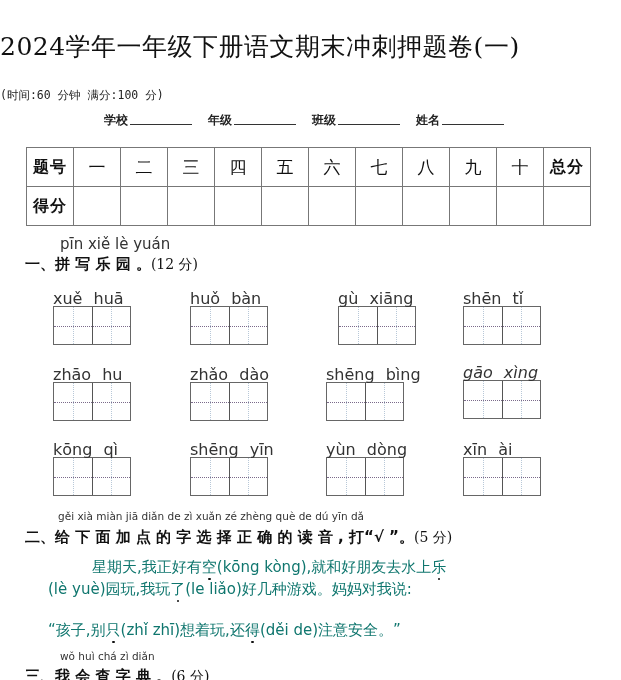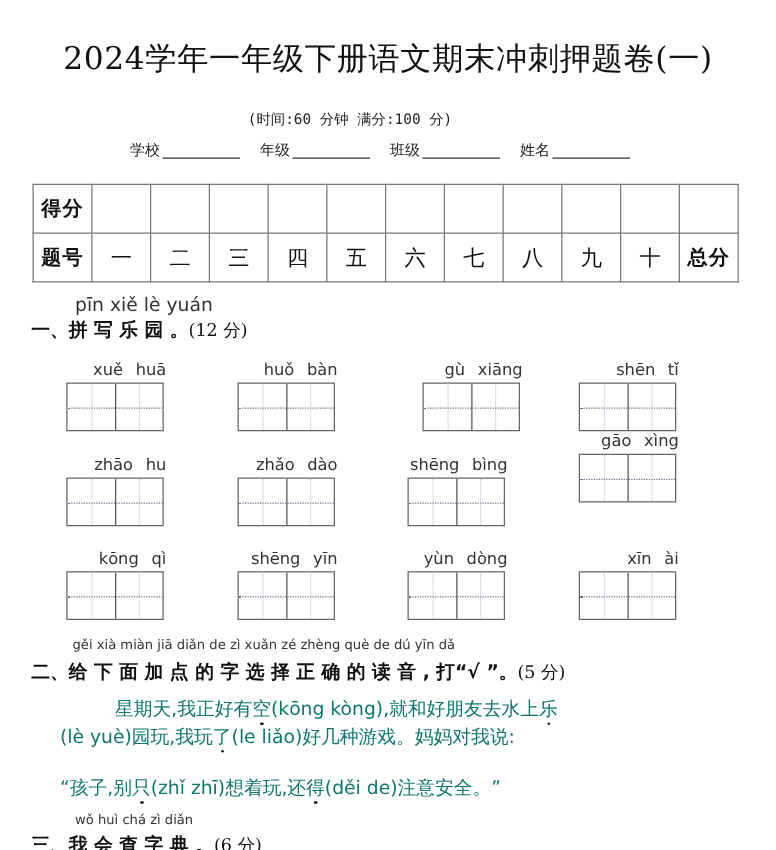--- a/index.html
+++ b/index.html
@@ -1,30 +1,30 @@
 <!DOCTYPE html>
 <html><head>
 <meta charset="utf-8">
 <style>
   html, body { margin:0; padding:0; background:#ffffff; }
   body { width:621px; height:680px; overflow:hidden; position:relative; font-family:"DejaVu Serif", serif; color:#111; }
   .abs { position:absolute; }
-  .title { left:0; width:621px; top:30px; text-align:center; font-size:25px; font-family:"DejaVu Serif","Liberation Serif",serif; letter-spacing:0.5px; white-space:nowrap; }
-  .subtitle { left:0; width:560px; top:88px; text-align:center; font-size:11.5px; font-family:"DejaVu Sans Mono", monospace; color:#222; }
+  .title { left:0; width:621px; top:30px; text-align:left; font-size:25px; font-family:"DejaVu Serif","Liberation Serif",serif; letter-spacing:0.5px; white-space:nowrap; }
+  .subtitle { left:0; width:560px; top:88px; text-align:left; font-size:11.5px; font-family:"DejaVu Sans Mono", monospace; color:#222; }
   .infoline { top:112px; left:104px; font-size:12px; font-family:"DejaVu Sans Mono", monospace; display:flex; gap:16px; color:#222; }
-  .infoline .fld { display:flex; align-items:center; }
+  .infoline .fld { display:flex; align-items:flex-start;font-weight:bold; }
   .infoline .blank { display:inline-block; width:62px; border-bottom:1px solid #333; height:12px; margin-left:2px; }
   table.score { position:absolute; left:26px; top:147px; border-collapse:collapse; font-family:"DejaVu Sans", sans-serif; }
   table.score td { border:1.5px solid #777; width:46px; height:38px; text-align:center; font-size:17px; padding:0; }
   table.score td.hdr { font-weight:bold; font-size:16px; letter-spacing:1px; width:46px; }
   .pinyin { font-family:"DejaVu Sans", sans-serif; font-size:15px; color:#333; white-space:nowrap; }
   .section-h { font-family:"DejaVu Sans", sans-serif; font-weight:bold; font-size:15px; white-space:nowrap; }
   .section-h .pts { font-weight:normal; font-family:"DejaVu Serif", serif; font-size:14px; }
   .group { position:absolute; width:80px; }
-  .group .py { font-family:"DejaVu Sans", sans-serif; font-size:13px; color:#333; text-align:right; height:17px; white-space:nowrap; word-spacing:6px; }
+  .group .py { font-family:"DejaVu Sans", sans-serif; font-size:16px; color:#333; text-align:left; height:17px; white-space:nowrap; word-spacing:6px; }
   .boxes { display:flex; border:1.5px solid #666; width:76px; height:37px; }
   .cell { flex:1; position:relative; }
   .cell + .cell { border-left:1.5px solid #555; }
   .cell .h { position:absolute; left:0; right:0; top:50%; border-top:1px dotted #7a6a8a; }
   .cell .v { position:absolute; top:0; bottom:0; left:50%; border-left:1px dotted #b8c8d8; }
   .para { font-family:"DejaVu Sans", sans-serif; font-size:15px; white-space:nowrap; color:#0f766e; }
   .dot { position:relative; }
   .dot::after { content:""; position:absolute; left:50%; bottom:-4px; width:2.5px; height:2.5px; margin-left:-1px; background:#111; border-radius:50%; }
 </style>
 </head>
@@ -48,47 +48,47 @@
     </div>
   <div class="fld">
       <span>姓名</span>
       <span class="blank"></span>
     </div>
 </div>
 
 <table class="score">
   <tbody>
       <tr>
-    <td class="hdr">得分</td>
-    <td></td>
-    <td></td>
-    <td></td>
-    <td></td>
-    <td></td>
-    <td></td>
-    <td></td>
-    <td></td>
-    <td></td>
-    <td></td>
-    <td></td>
-  </tr>
-  <tr>
     <td class="hdr">题号</td>
     <td>一</td>
     <td>二</td>
     <td>三</td>
     <td>四</td>
     <td>五</td>
     <td>六</td>
     <td>七</td>
     <td>八</td>
     <td>九</td>
     <td>十</td>
     <td class="hdr">总分</td>
   </tr>
+  <tr>
+    <td class="hdr">得分</td>
+    <td></td>
+    <td></td>
+    <td></td>
+    <td></td>
+    <td></td>
+    <td></td>
+    <td></td>
+    <td></td>
+    <td></td>
+    <td></td>
+    <td></td>
+  </tr>
 </tbody>
   </table>
 
 <div class="abs pinyin" style="left:60px; top:235px;">pīn xiě lè yuán</div>
 <div class="abs section-h" style="left:25px; top:255px;">
   <span>一、拼 写 乐 园 。</span><span class="pts">(12 分)</span>
 </div>
 
 <div class="group" style="left:53px; top:289px;">
   <div class="py">xuě huā</div>
@@ -175,21 +175,21 @@
       <div class="cell">
         <div class="h"></div>
         <div class="v"></div>
       </div>
       <div class="cell">
         <div class="h"></div>
         <div class="v"></div>
       </div>
     </div>
 </div>
-<div class="group" style="left:463px; top:346px;">
+<div class="group" style="left:463px; top:363px;font-style:italic;">
   <div class="py">gāo xìng</div>
   <div class="boxes">
       <div class="cell">
         <div class="h"></div>
         <div class="v"></div>
       </div>
       <div class="cell">
         <div class="h"></div>
         <div class="v"></div>
       </div>

